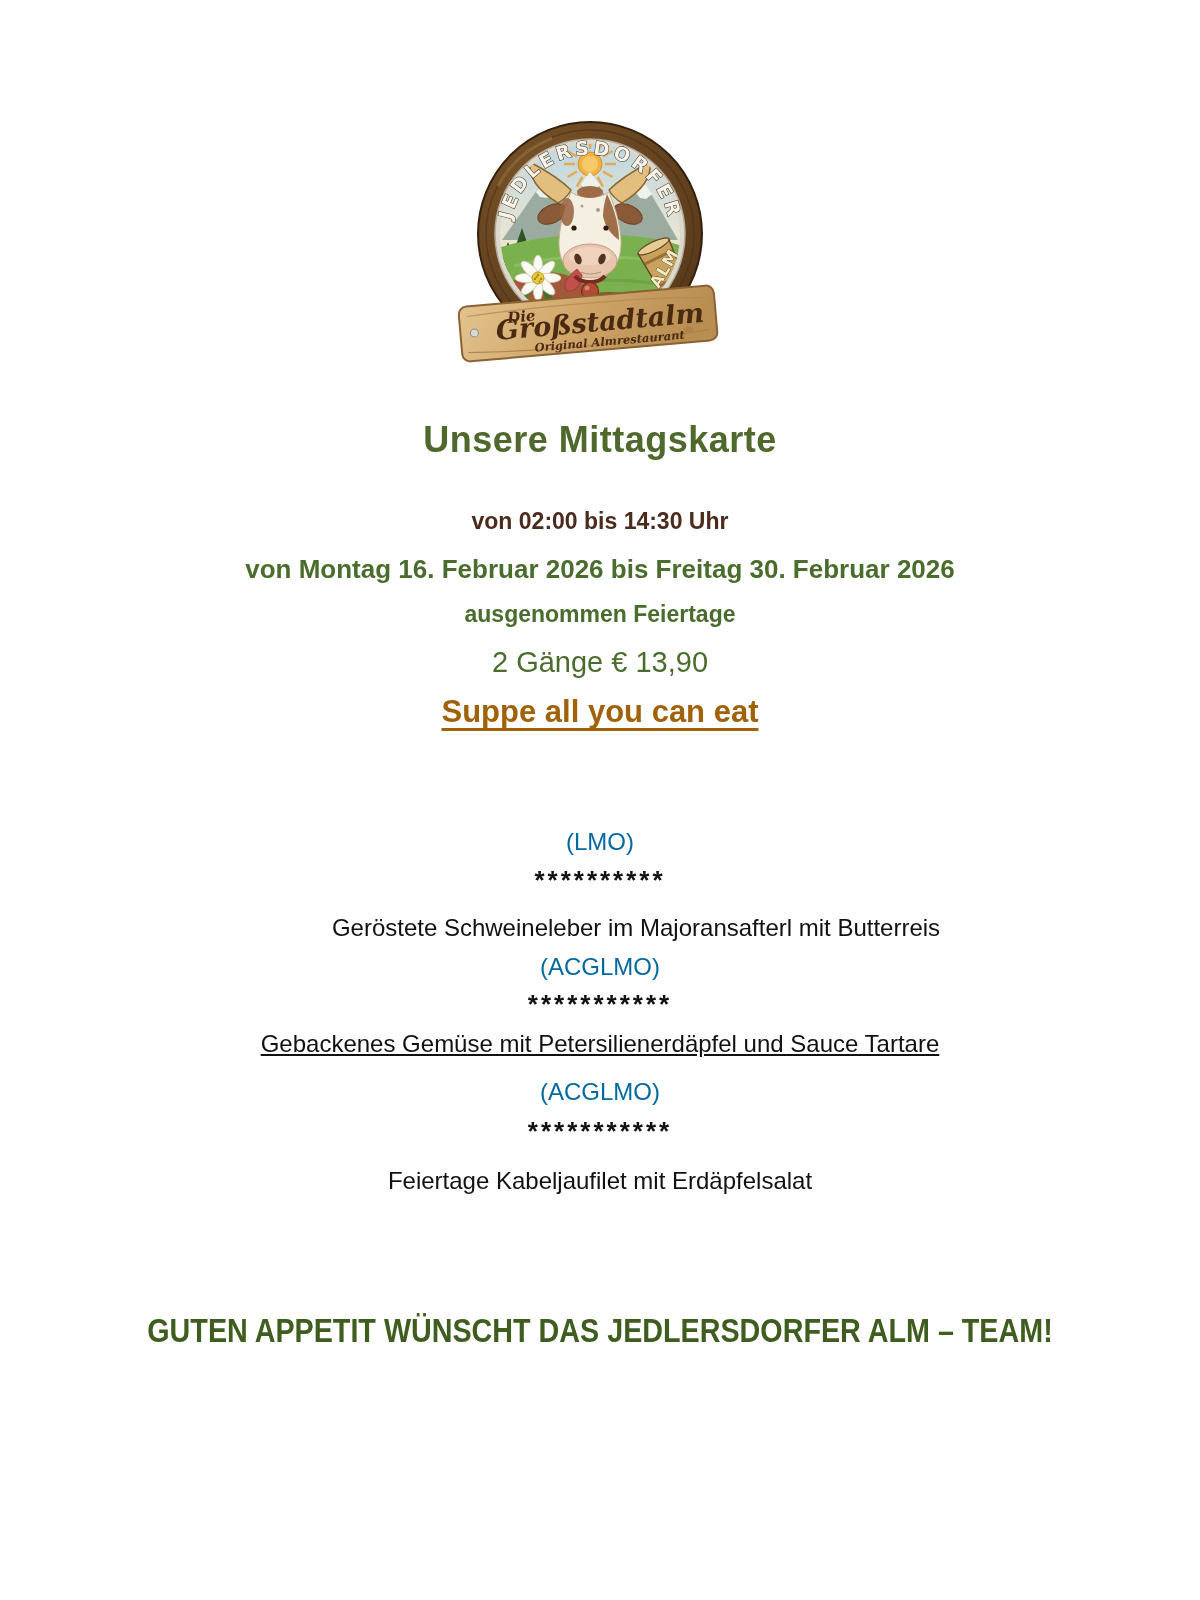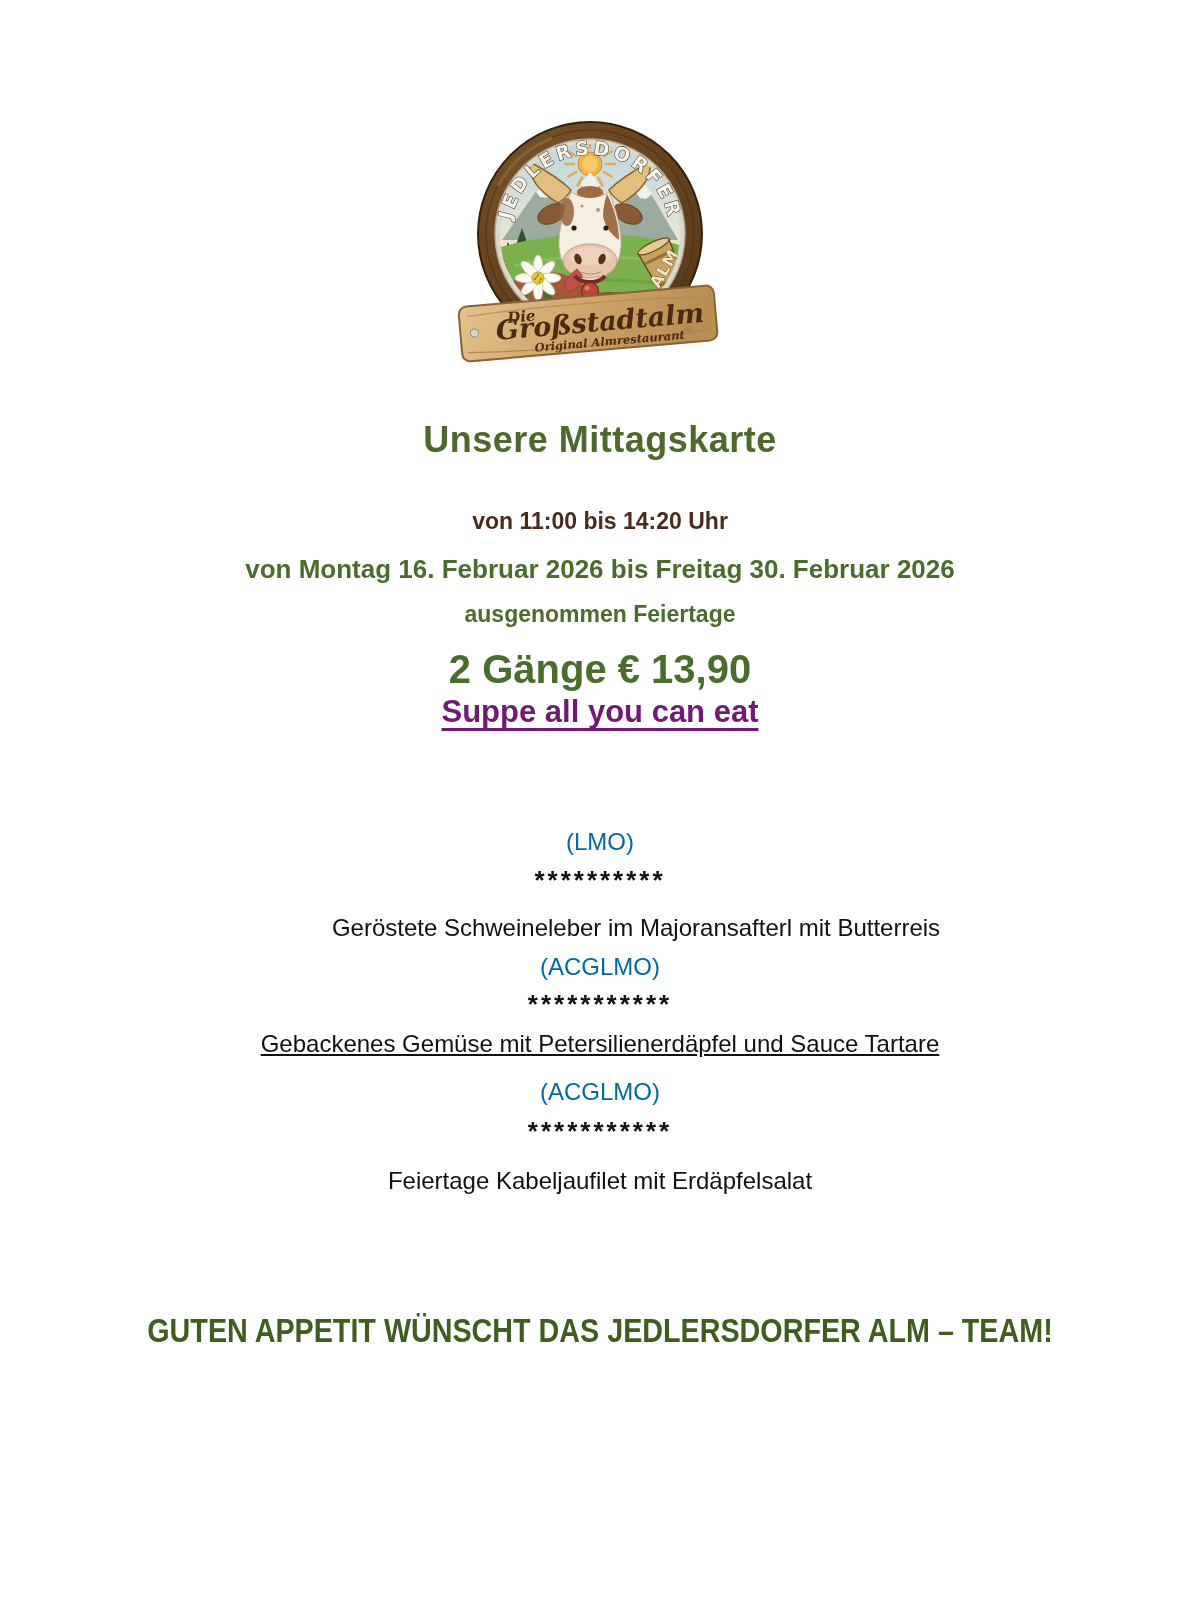--- a/index.html
+++ b/index.html
@@ -6,22 +6,22 @@
   html,body { margin:0; padding:0; background:#ffffff; }
   .page {
     position:relative; width:1200px; height:1600px; background:#ffffff;
     font-family:"Liberation Sans", sans-serif; overflow:hidden;
   }
   .line { position:absolute; left:0; width:1200px; text-align:center; white-space:pre; line-height:1.15; }
   .title      { top:404px; font-size:36px; font-weight:bold; color:#4f682b; letter-spacing:0.5px;margin-top:15px; }
   .hours      { top:508px; font-size:23px; font-weight:bold; color:#4b2b1c; }
   .daterange  { top:555px; font-size:26px; font-weight:bold; color:#4a6c2c; }
   .exception  { top:601px; font-size:23px; font-weight:bold; color:#4a6c2c;text-align:center; }
-  .price      { top:646px; font-size:40px; font-weight:bold; color:#4a6c2c; }
-  .soup       { top:694px; font-size:31px; font-weight:bold; color:#701a75;
+  .price      { top:646px; font-size:29px; font-weight:normal; color:#4a6c2c; }
+  .soup       { top:694px; font-size:31px; font-weight:bold; color:#a16207;
                 text-decoration:underline; text-decoration-thickness:3px; text-underline-offset:6px; }
   .item-name  { font-size:24px; color:#111111; }
   .item-alg   { font-size:24px; color:#0369a1; }
   .item-sep   { font-size:26px; font-weight:bold; color:#111111; letter-spacing:3px; }
   .m1n { top:788px; }  .m1a { top:828px; }  .m1s { top:866px; }
   .m2n { top:914px;padding-left:36px; }  .m2a { top:953px; }  .m2s { top:990px; }
   .m3n { top:1030px;text-decoration:underline; } .m3a { top:1078px; } .m3s { top:1117px; }
   .m4n { top:1167px; } .m4a { top:1198px; }
   .footer { top:1312px; font-size:33px; font-weight:bold; color:#3f5d1e; transform:scaleX(0.87); }
   .logo { position:absolute; left:452px; top:116px; width:276px; height:252px; }
@@ -170,21 +170,21 @@
         <circle cx="22" cy="207" r="4" fill="#d6d6d2" stroke="#8a8a86" stroke-width="1"></circle>
         <ellipse cx="236" cy="222" rx="5" ry="3" fill="#a87c48" opacity="0.6"></ellipse>
         <text x="56" y="200" font-size="15" font-style="italic" font-weight="bold" fill="#4a2a10" font-family="DejaVu Serif, serif">Die</text>
         <text x="148" y="216" font-size="27" font-style="italic" font-weight="bold" fill="#4a2a10" text-anchor="middle" font-family="DejaVu Serif, serif">Großstadtalm</text>
         <text x="156" y="231" font-size="11.5" font-style="italic" font-weight="bold" fill="#4a2a10" text-anchor="middle" font-family="DejaVu Serif, serif">Original Almrestaurant</text>
       </g>
     </svg>
   </div>
 
   <div class="line title">Unsere Mittagskarte</div>
-  <div class="line hours">von 11:00 bis 14:20 Uhr</div>
+  <div class="line hours">von 02:00 bis 14:30 Uhr</div>
   <div class="line daterange">von Montag 16. Februar 2026 bis Freitag 30. Februar 2026</div>
   <div class="line exception">ausgenommen Feiertage</div>
   <div class="line price">2 Gänge € 13,90</div>
   <div class="line soup">Suppe all you can eat</div>
 
   <div class="line item-alg  m1a">(LMO)</div>
   <div class="line item-sep  m1s">**********</div>
 
   <div class="line item-name m2n">Geröstete Schweineleber im Majoransafterl mit Butterreis</div>
   <div class="line item-alg  m2a">(ACGLMO)</div>

